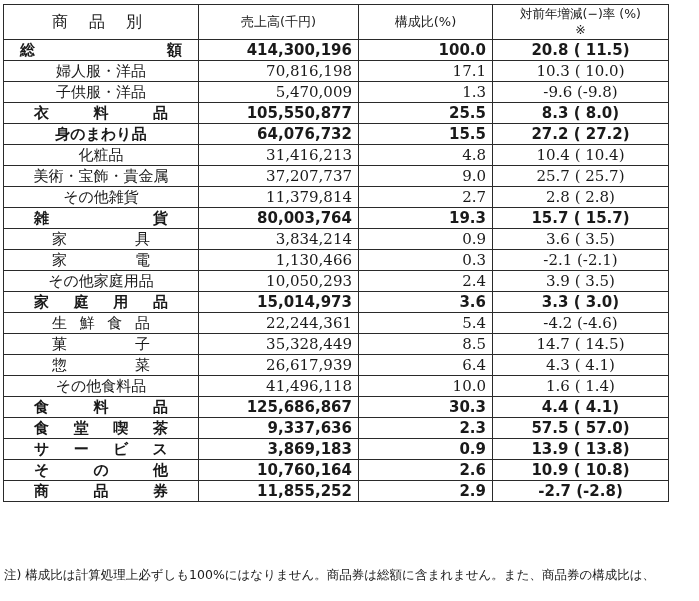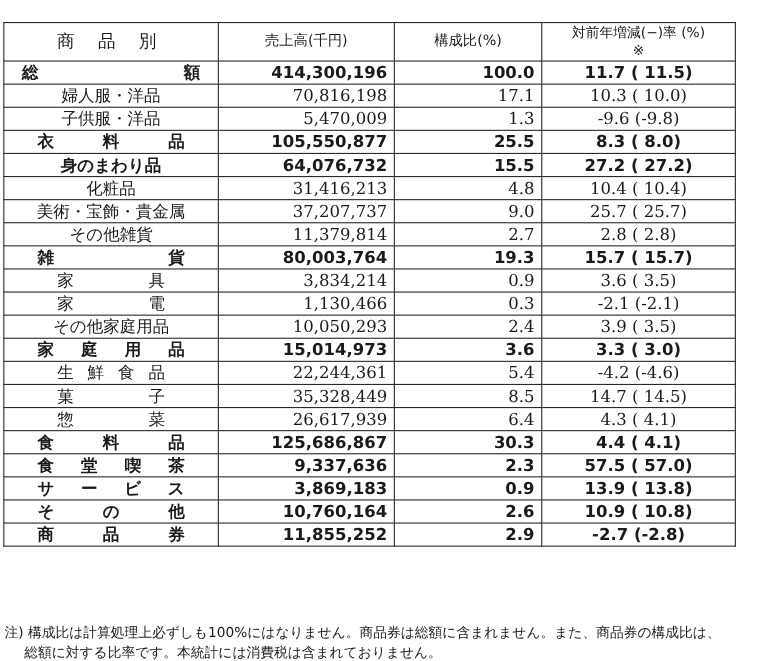--- a/index.html
+++ b/index.html
@@ -1,18 +1,18 @@
 <!DOCTYPE html>
 <html><head>
 <meta charset="utf-8">
 <style>
   html, body { margin:0; padding:0; background:#ffffff; }
   body { width:699px; height:601px; position:relative; overflow:hidden;
          font-family:"DejaVu Serif","Liberation Serif",serif; color:#1a1a1a; }
-  table.sales { position:absolute; left:3px; top:20px; width:665px;
+  table.sales { position:absolute; left:3px; top:4px; width:665px;
                 border-collapse:collapse; table-layout:fixed; }
   table.sales col.c1 { width:195px; }
   table.sales col.c2 { width:160px; }
   table.sales col.c3 { width:134px; }
   table.sales col.c4 { width:176px; }
   table.sales td, table.sales th { border:1.5px solid #2a2a2a; padding:0 6px;
                  height:20px; line-height:20px; font-size:15px; white-space:nowrap; overflow:hidden; }
   table.sales thead th { height:34px; line-height:16px; font-weight:normal;
                  font-family:"DejaVu Sans","Liberation Sans",sans-serif; font-size:13px; text-align:center; }
   table.sales thead th.h1 { font-size:16px; letter-spacing:8px; }
@@ -53,21 +53,21 @@
   <tbody id="tbody">
       <tr class="bold">
         <td class="cat">
           <div class="spread">
             <span>総</span>
             <span>額</span>
           </div>
         </td>
         <td class="num">414,300,196</td>
         <td class="num">100.0</td>
-        <td class="rate">11.7 ( 11.5)</td>
+        <td class="rate">20.8 ( 11.5)</td>
       </tr>
       <tr>
         <td class="cat">婦人服・洋品</td>
         <td class="num">70,816,198</td>
         <td class="num">17.1</td>
         <td class="rate">10.3 ( 10.0)</td>
       </tr>
       <tr>
         <td class="cat">子供服・洋品</td>
         <td class="num">5,470,009</td>
@@ -189,20 +189,26 @@
       <tr>
         <td class="cat">
           <div class="spread tight">
             <span>惣</span>
             <span>菜</span>
           </div>
         </td>
         <td class="num">26,617,939</td>
         <td class="num">6.4</td>
         <td class="rate">4.3 ( 4.1)</td>
+      </tr>
+      <tr>
+        <td class="cat">その他食料品</td>
+        <td class="num">41,496,118</td>
+        <td class="num">10.0</td>
+        <td class="rate">1.6 ( 1.4)</td>
       </tr>
       <tr class="bold">
         <td class="cat">
           <div class="spread mid">
             <span>食</span>
             <span>料</span>
             <span>品</span>
           </div>
         </td>
         <td class="num">125,686,867</td>
@@ -257,14 +263,13 @@
         </td>
         <td class="num">11,855,252</td>
         <td class="num">2.9</td>
         <td class="rate">-2.7 (-2.8)</td>
       </tr>
     </tbody>
 </table>
 
 <div class="notes">
   <div>注) 構成比は計算処理上必ずしも100%にはなりません。商品券は総額に含まれません。また、商品券の構成比は、</div>
-  <div>総額に対する比率です。本統計には消費税は含まれておりません。</div>
 </div>
 
 </body></html>

